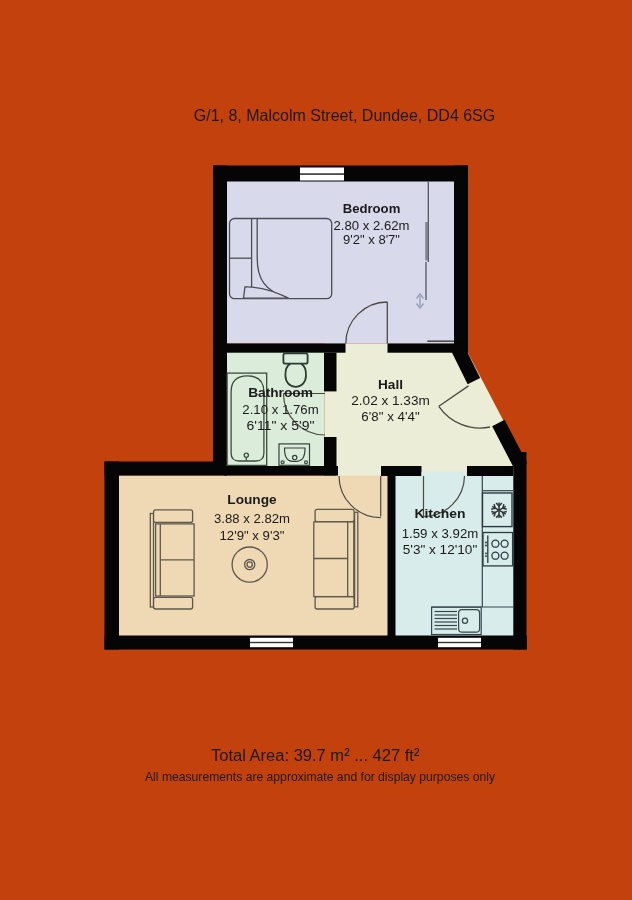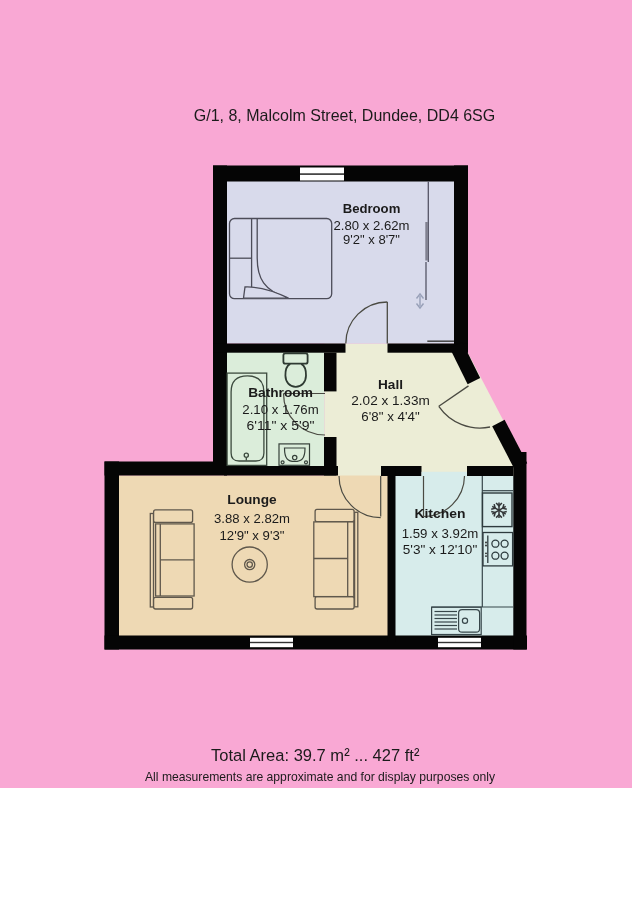--- a/index.html
+++ b/index.html
@@ -1,16 +1,16 @@
 <!DOCTYPE html>
 <html><head>
 <meta charset="utf-8">
 <style>
   html,body{margin:0;padding:0;background:#ffffff;}
-  #page{position:relative;width:632px;height:788px;background:#f9a8d4;overflow:hidden;
+  #page{position:relative;width:632px;height:900px;background:#c2410c;overflow:hidden;
         font-family:"Liberation Sans", sans-serif;}
   svg{position:absolute;left:0;top:0;}
   text{font-family:"Liberation Sans", sans-serif;fill:#1b1b1b;}
 </style>
 </head>
 <body>
 <div id="page">
 <svg width="632" height="900" viewBox="0 0 632 900">
 
   <text x="344.5" y="120.5" font-size="16.5" text-anchor="middle" fill="#383838" textLength="301.5" lengthAdjust="spacingAndGlyphs">G/1, 8, Malcolm Street, Dundee, DD4 6SG</text>

